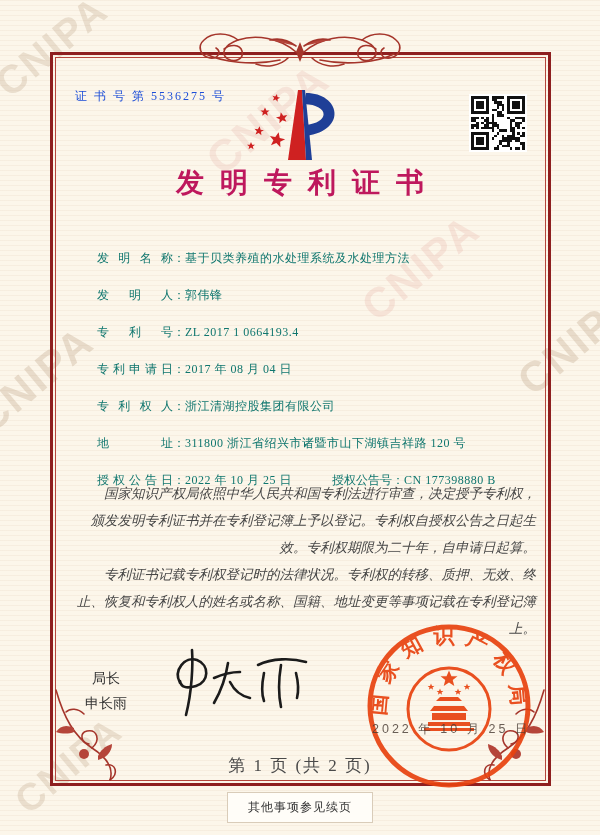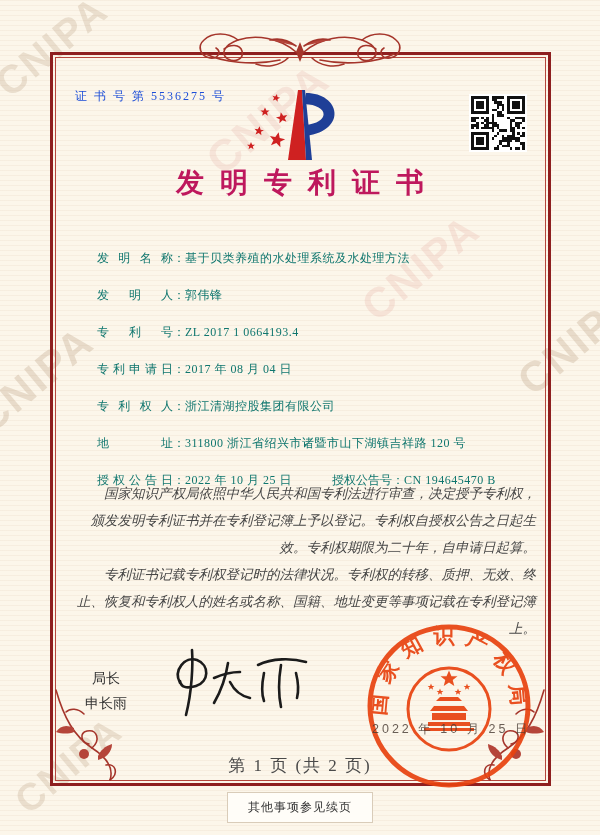--- a/index.html
+++ b/index.html
@@ -358,21 +358,21 @@
     </div>
     <div class="frow">
       <span class="flabel">专利权人</span><span>：</span><span class="fval">浙江清湖控股集团有限公司</span>
     </div>
     <div class="frow">
       <span class="flabel">地址</span><span>：</span><span class="fval">311800 浙江省绍兴市诸暨市山下湖镇吉祥路 120 号</span>
     </div>
     <div class="frow">
       <span class="flabel">授权公告日</span><span>：</span><span class="fval">2022 年 10 月 25 日</span>
       <span class="g2">
-        <span>授权公告号</span><span>：</span><span class="fval">CN 194645470 B</span>
+        <span>授权公告号</span><span>：</span><span class="fval">CN 177398880 B</span>
       </span>
     </div>
   </div>
 
   <div class="paras">
     <p>国家知识产权局依照中华人民共和国专利法进行审查，决定授予专利权，颁发发明专利证书并在专利登记簿上予以登记。专利权自授权公告之日起生效。专利权期限为二十年，自申请日起算。</p>
     <p>专利证书记载专利权登记时的法律状况。专利权的转移、质押、无效、终止、恢复和专利权人的姓名或名称、国籍、地址变更等事项记载在专利登记簿上。</p>
   </div>
 
   <div class="signer">

